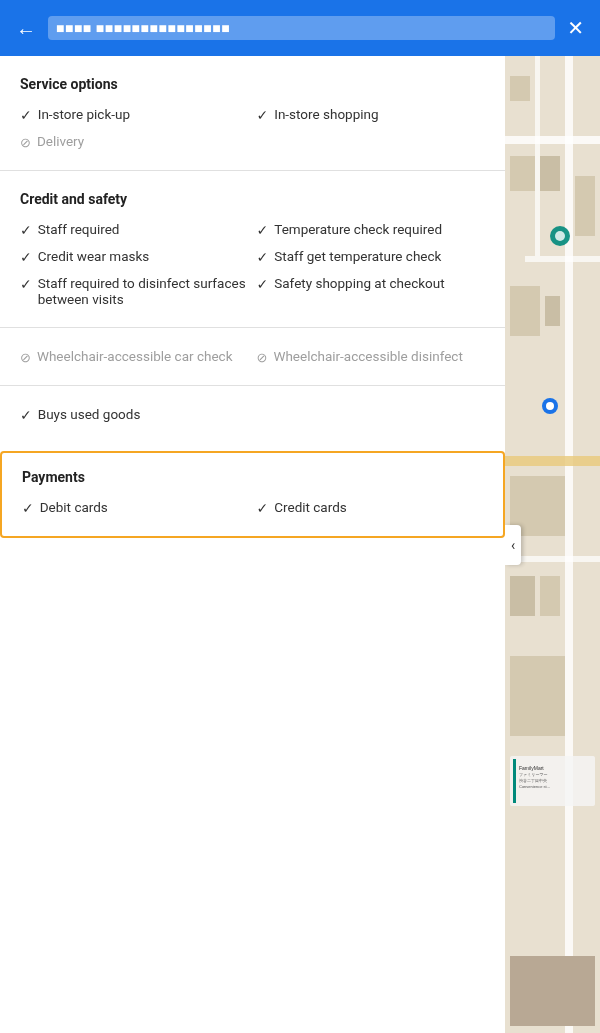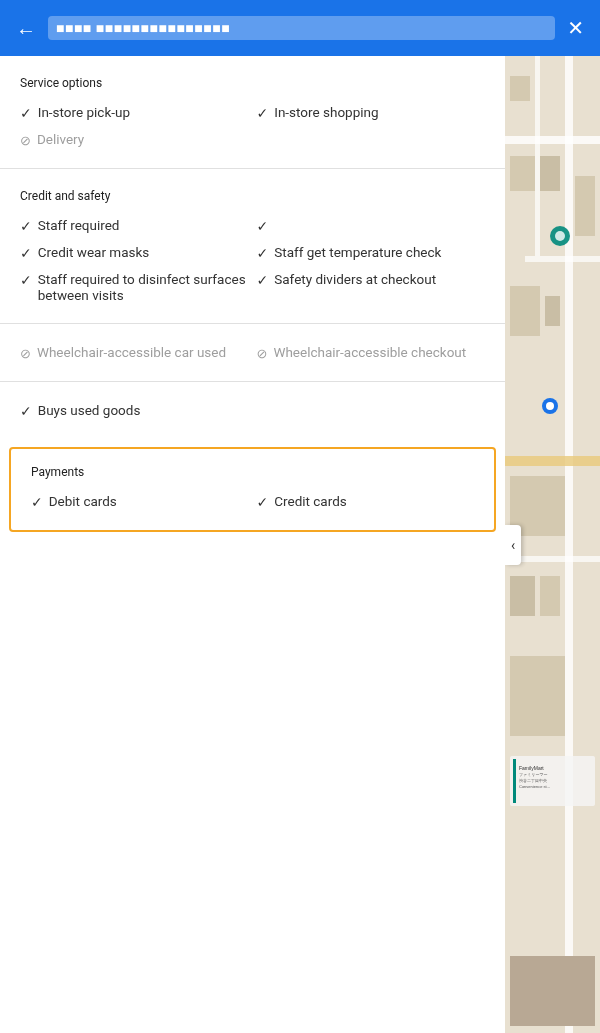--- a/index.html
+++ b/index.html
@@ -97,22 +97,22 @@
     .section {
       padding: 20px 20px 0 20px;
       border-bottom: 1px solid #e0e0e0;
       padding-bottom: 20px;
     }
     .section:last-child {
       border-bottom: none;
     }
 
     .section-title {
-      font-weight: normal;
-      font-size: 12px;
+      font-weight: bold;
+      font-size: 14px;
       margin-bottom: 14px;
       color: #222;
     }
 
     .items-grid {
       display: grid;
       grid-template-columns: 1fr 1fr;
       gap: 10px 8px;
     }
 
@@ -136,21 +136,21 @@
     .unavail-icon {
       color: #9e9e9e;
       font-size: 13px;
       margin-top: 2px;
       flex-shrink: 0;
     }
 
     
     .section-payments {
       padding: 16px 20px 20px 20px;
-      margin: 8px 9px;
+      margin: 8px 0;
       border: 2px solid #f5a623;
       border-radius: 4px;
     }
 
     .items-list {
       display: flex;
       flex-direction: column;
       gap: 10px;
     }
   </style>
@@ -187,48 +187,49 @@
         </div>
         <div class="section">
           <div class="section-title">Credit and safety</div>
           <div class="items-grid">
             <div class="item">
               <span class="check-icon">✓</span>
               <span>Staff required</span>
             </div>
             <div class="item">
               <span class="check-icon">✓</span>
+              <span>Temperature check required</span>
             </div>
             <div class="item">
               <span class="check-icon">✓</span>
               <span>Credit wear masks</span>
             </div>
             <div class="item">
               <span class="check-icon">✓</span>
               <span>Staff get temperature check</span>
             </div>
             <div class="item">
               <span class="check-icon">✓</span>
               <span>Staff required to disinfect surfaces between visits</span>
             </div>
             <div class="item">
               <span class="check-icon">✓</span>
-              <span>Safety dividers at checkout</span>
+              <span>Safety shopping at checkout</span>
             </div>
           </div>
         </div>
         <div class="section">
           <div class="items-grid">
             <div class="item unavailable">
               <span class="unavail-icon">⊘</span>
-              <span>Wheelchair-accessible car used</span>
+              <span>Wheelchair-accessible car check</span>
             </div>
             <div class="item unavailable">
               <span class="unavail-icon">⊘</span>
-              <span>Wheelchair-accessible checkout</span>
+              <span>Wheelchair-accessible disinfect</span>
             </div>
           </div>
         </div>
         <div class="section">
           <div class="items-list">
             <div class="item">
               <span class="check-icon">✓</span>
               <span>Buys used goods</span>
             </div>
           </div>

